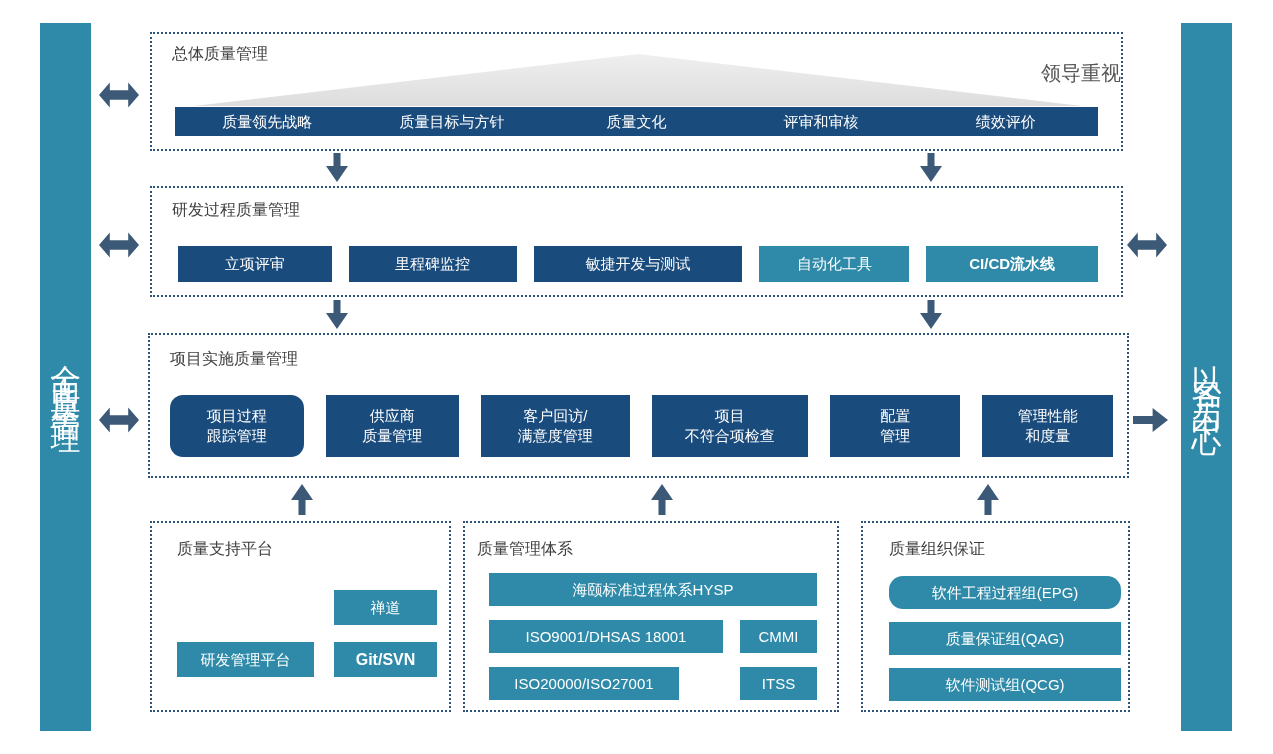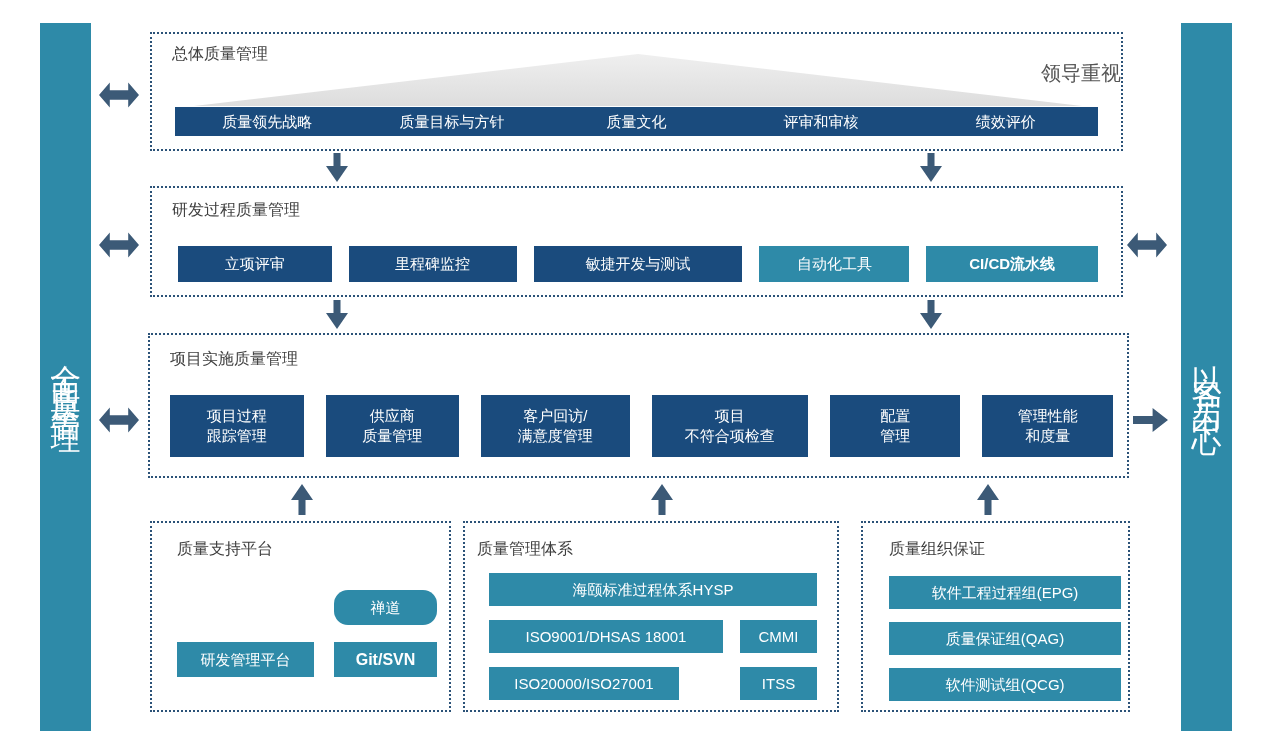--- a/index.html
+++ b/index.html
@@ -98,21 +98,21 @@
       <div class="blk navy" style="flex:140;">里程碑监控</div>
       <div class="blk navy" style="flex:174;">敏捷开发与测试</div>
       <div class="blk teal" style="flex:125;">自动化工具</div>
       <div class="blk teal" style="flex:143;font-weight:bold;">CI/CD流水线</div>
     </div>
   </div>
 
   <div class="dbox" id="box-impl">
     <div class="box-title" style="left:20px;top:14px;">项目实施质量管理</div>
     <div class="row" id="row-impl">
-      <div class="blk navy" style="flex:135;">
+      <div class="blk navy" style="flex:135;border-radius:13px;">
         <span>项目过程</span>
         <span>跟踪管理</span>
       </div>
       <div class="blk navy" style="flex:135;">
         <span>供应商</span>
         <span>质量管理</span>
       </div>
       <div class="blk navy" style="flex:150;">
         <span>客户回访/</span>
         <span>满意度管理</span>
@@ -127,37 +127,37 @@
       </div>
       <div class="blk navy" style="flex:132;">
         <span>管理性能</span>
         <span>和度量</span>
       </div>
     </div>
   </div>
 
   <div class="dbox" id="box-support">
     <div class="box-title" style="left:25px;top:16px;">质量支持平台</div>
-    <div class="abs blk teal" style="left:182px;top:67px;width:103px;height:35px;border-radius:14px;">禅道</div>
+    <div class="abs blk teal" style="left:182px;top:67px;width:103px;height:35px;">禅道</div>
     <div class="abs blk teal" style="left:25px;top:119px;width:137px;height:35px;">研发管理平台</div>
     <div class="abs blk teal bold" style="left:182px;top:119px;width:103px;height:35px;">Git/SVN</div>
   </div>
 
   <div class="dbox" id="box-system">
     <div class="box-title" style="left:12px;top:16px;">质量管理体系</div>
     <div class="abs blk teal" style="left:24px;top:50px;width:328px;height:33px;">海颐标准过程体系HYSP</div>
     <div class="abs blk teal" style="left:24px;top:97px;width:234px;height:33px;">ISO9001/DHSAS 18001</div>
     <div class="abs blk teal" style="left:275px;top:97px;width:77px;height:33px;">CMMI</div>
     <div class="abs blk teal" style="left:24px;top:144px;width:190px;height:33px;">ISO20000/ISO27001</div>
     <div class="abs blk teal" style="left:275px;top:144px;width:77px;height:33px;">ITSS</div>
   </div>
 
   <div class="dbox" id="box-org">
     <div class="box-title" style="left:26px;top:16px;">质量组织保证</div>
-    <div class="abs blk teal" style="left:26px;top:53px;width:232px;height:33px;">软件工程过程组(EPG)</div>
+    <div class="abs blk teal" style="left:26px;top:53px;width:232px;height:33px;border-radius:14px;">软件工程过程组(EPG)</div>
     <div class="abs blk teal" style="left:26px;top:99px;width:232px;height:33px;">质量保证组(QAG)</div>
     <div class="abs blk teal" style="left:26px;top:145px;width:232px;height:33px;">软件测试组(QCG)</div>
   </div>
 
   <div class="arr arr-lr" style="left:99px;top:82px;"></div>
   <div class="arr arr-lr" style="left:99px;top:232px;"></div>
   <div class="arr arr-lr" style="left:99px;top:407px;"></div>
   <div class="arr arr-lr" style="left:1127px;top:232px;"></div>
   <div class="arr arr-right" style="left:1133px;top:408px;"></div>
 

